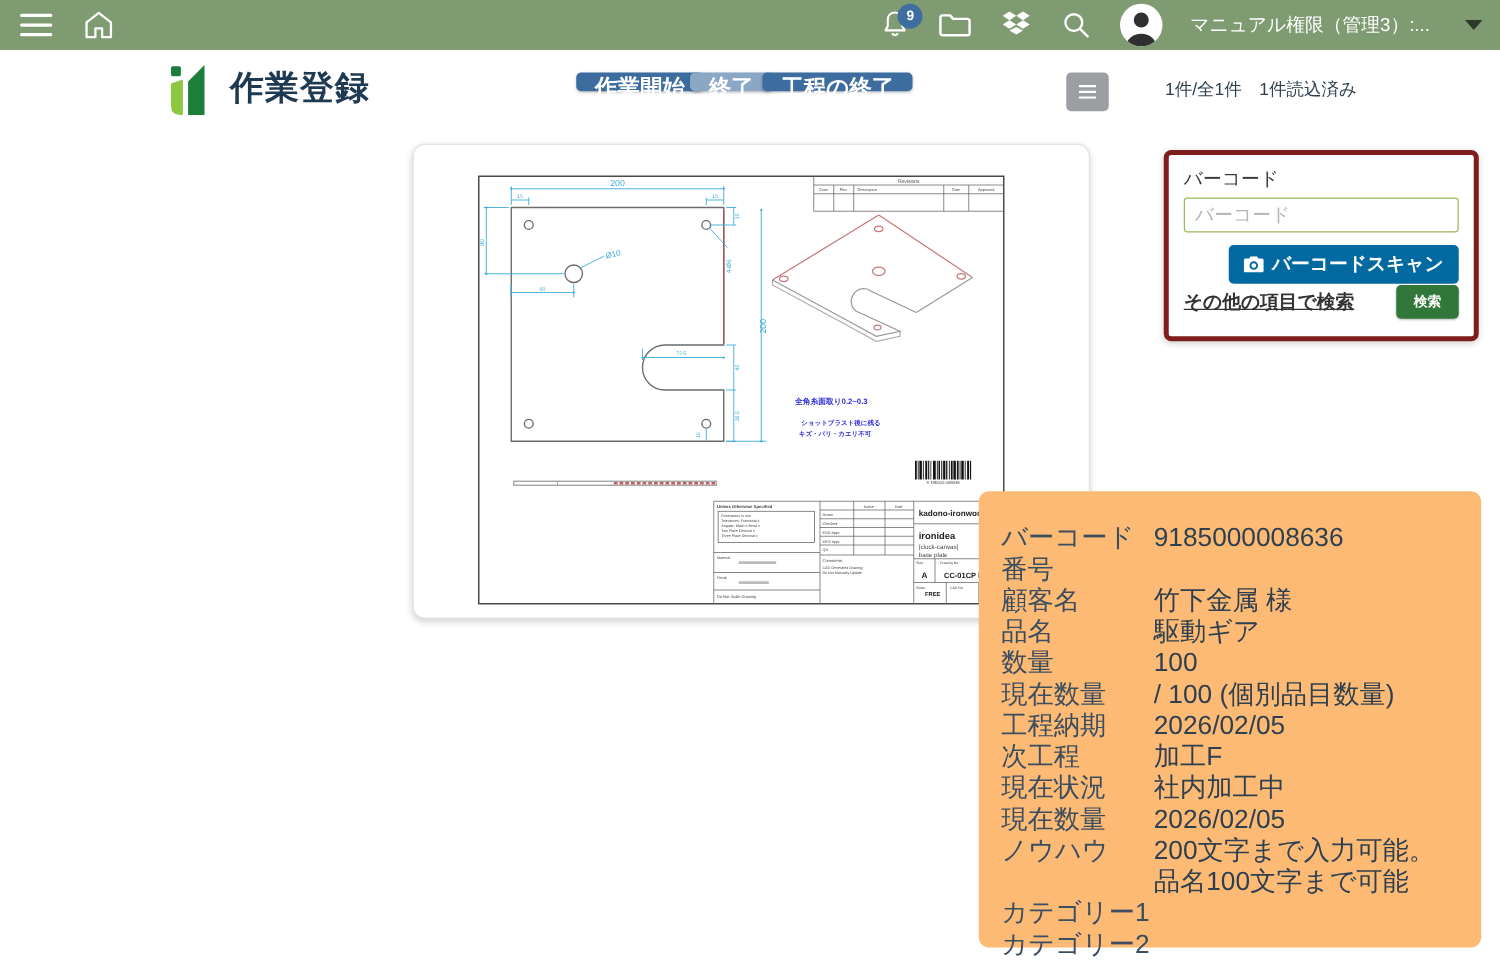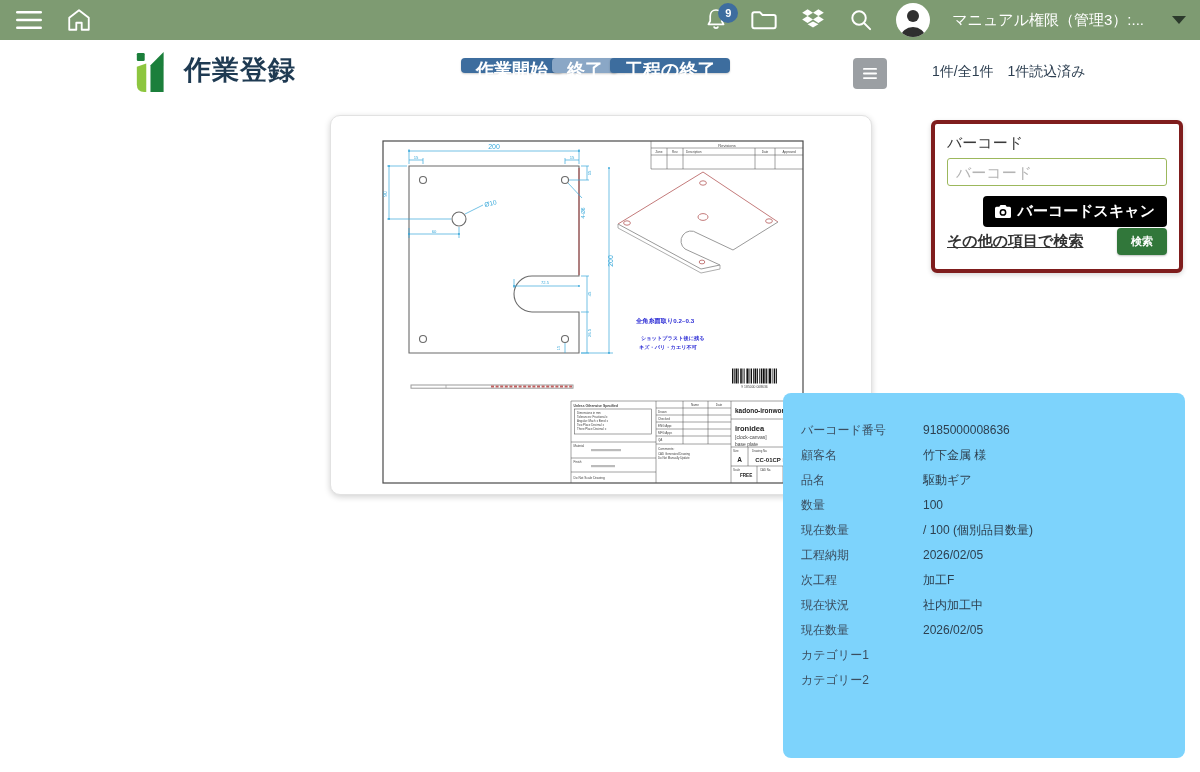--- a/index.html
+++ b/index.html
@@ -40,30 +40,30 @@
              border:1px solid #e2e2e2;border-radius:10px;box-shadow:0 2px 6px rgba(0,0,0,.18);z-index:1;}
 
   
   .bc-panel{position:absolute;left:931px;top:120px;width:252px;background:#fff;border:4px solid #7f1d1d;
             border-radius:6px;box-shadow:0 2px 5px rgba(0,0,0,.16);padding:10px 12px 14px;z-index:4;}
   .bc-label{font-size:15px;color:#3a3a3a;}
   .bc-input{margin-top:5px;width:100%;height:28px;border:1px solid #9cb85c;border-radius:3px;
             padding:0 8px;font-size:15px;font-family:inherit;color:#333;outline:none;}
   .bc-input::placeholder{color:#b4b4b4;}
   .bc-scan-row{text-align:right;margin-top:10px;}
-  .bc-scan{display:inline-flex;align-items:center;gap:7px;background:#000000;border:none;color:#fff;
+  .bc-scan{display:inline-flex;align-items:center;gap:7px;background:#0369a1;border:none;color:#fff;
            font-family:inherit;font-size:15px;font-weight:bold;padding:6px 12px;border-radius:4px;cursor:pointer;}
   .bc-bottom{display:flex;align-items:center;justify-content:space-between;margin-top:1px;}
   .bc-link{font-size:15px;font-weight:bold;color:#333;text-decoration:underline;cursor:pointer;}
   .bc-search{background:#31773a;border:none;color:#fff;font-family:inherit;font-size:11px;font-weight:bold;
              padding:6px 14px;border-radius:4px;cursor:pointer;box-shadow:0 1px 2px rgba(0,0,0,.25);}
 
   
-  .info-panel{position:absolute;left:783px;top:393px;width:402px;height:365px;background:#7dd3fc;
-              border-radius:8px;padding:25px 18px;z-index:5;font-size:12px;color:#33475a;}
+  .info-panel{position:absolute;left:783px;top:393px;width:402px;height:365px;background:#fdba74;
+              border-radius:8px;padding:25px 18px;z-index:5;font-size:21px;color:#33475a;}
   .info-row{display:flex;line-height:25px;}
   .info-label{width:122px;flex:none;color:#3b4e60;}
   .info-value{flex:1;color:#2e4050;}
 
   
   svg{display:block;}
   .dln{stroke:#38a8da;stroke-width:.7;fill:none;}
   .dtx{fill:#38a8da;font-family:inherit;}
   .pln{stroke:#6b6b6b;stroke-width:1.1;fill:none;}
   .red{stroke:#b05050;stroke-width:1;fill:none;}
@@ -341,20 +341,24 @@
       </div>
     <div class="info-row">
         <span class="info-label">現在状況</span>
         <span class="info-value">社内加工中</span>
       </div>
     <div class="info-row">
         <span class="info-label">現在数量</span>
         <span class="info-value">2026/02/05</span>
       </div>
     <div class="info-row">
+        <span class="info-label">ノウハウ</span>
+        <span class="info-value">200文字まで入力可能。品名100文字まで可能</span>
+      </div>
+    <div class="info-row">
         <span class="info-label">カテゴリー1</span>
         <span class="info-value"></span>
       </div>
     <div class="info-row">
         <span class="info-label">カテゴリー2</span>
         <span class="info-value"></span>
       </div>
   </div>
 
 </div>

